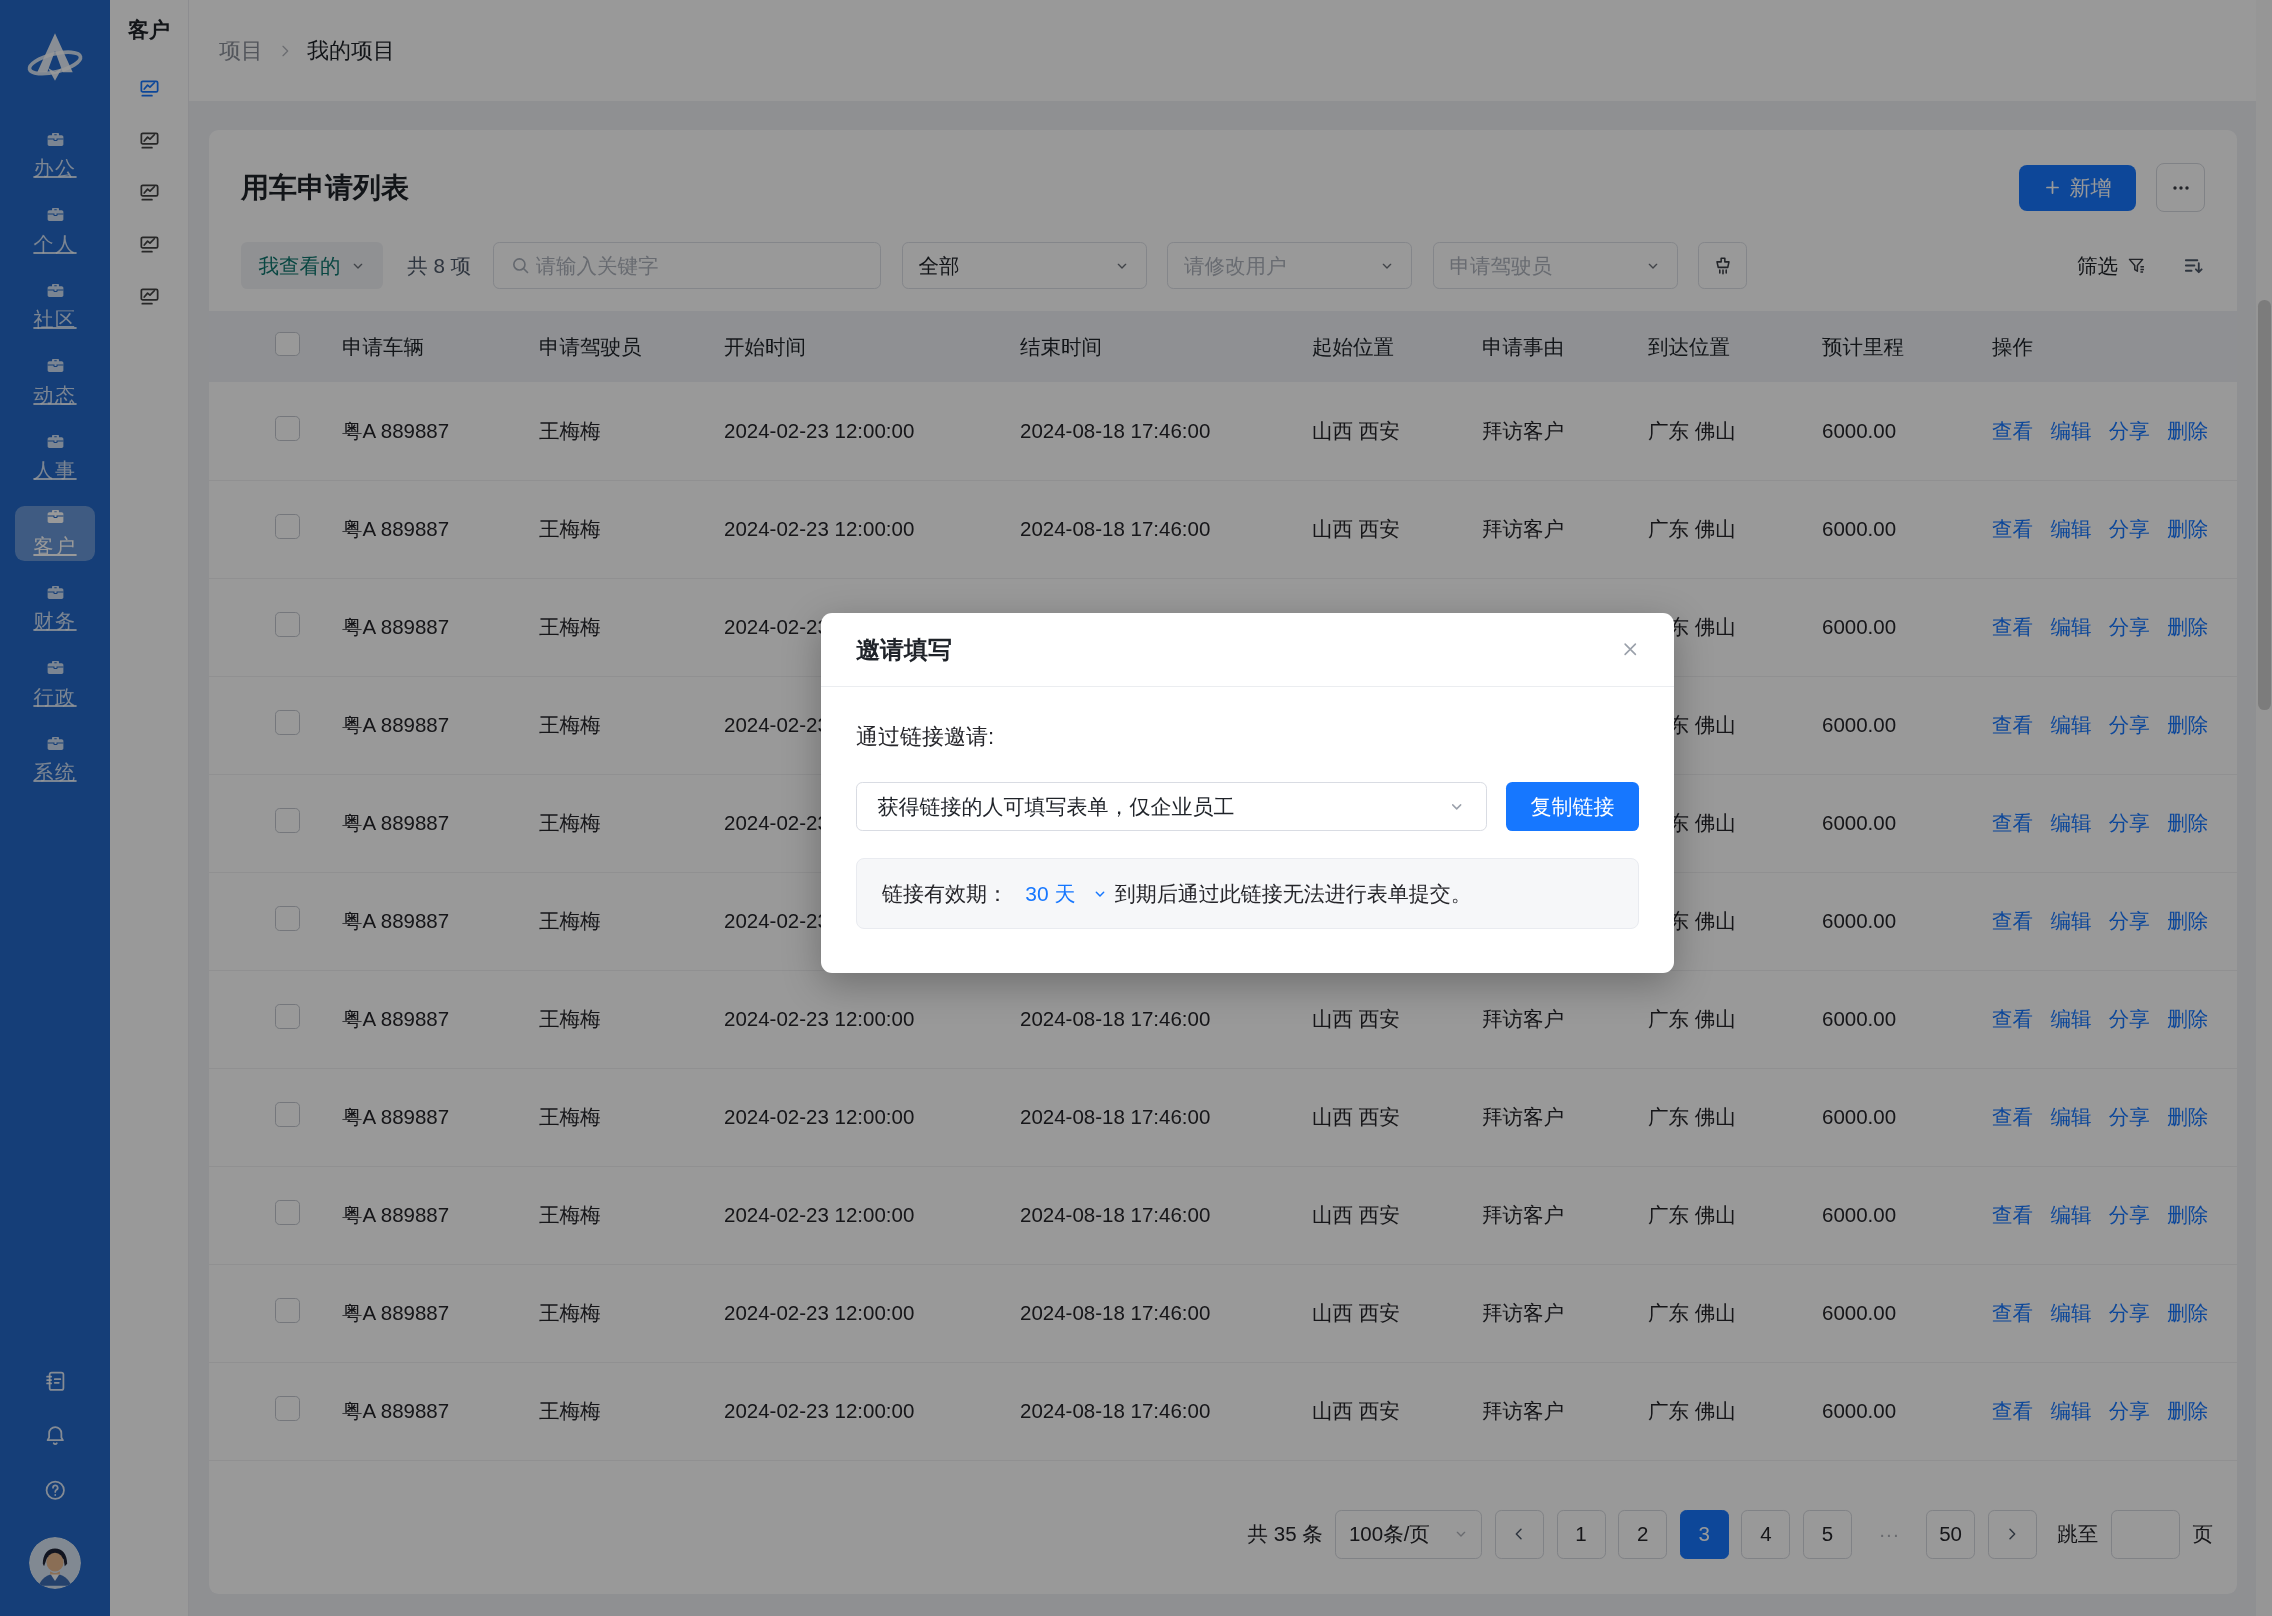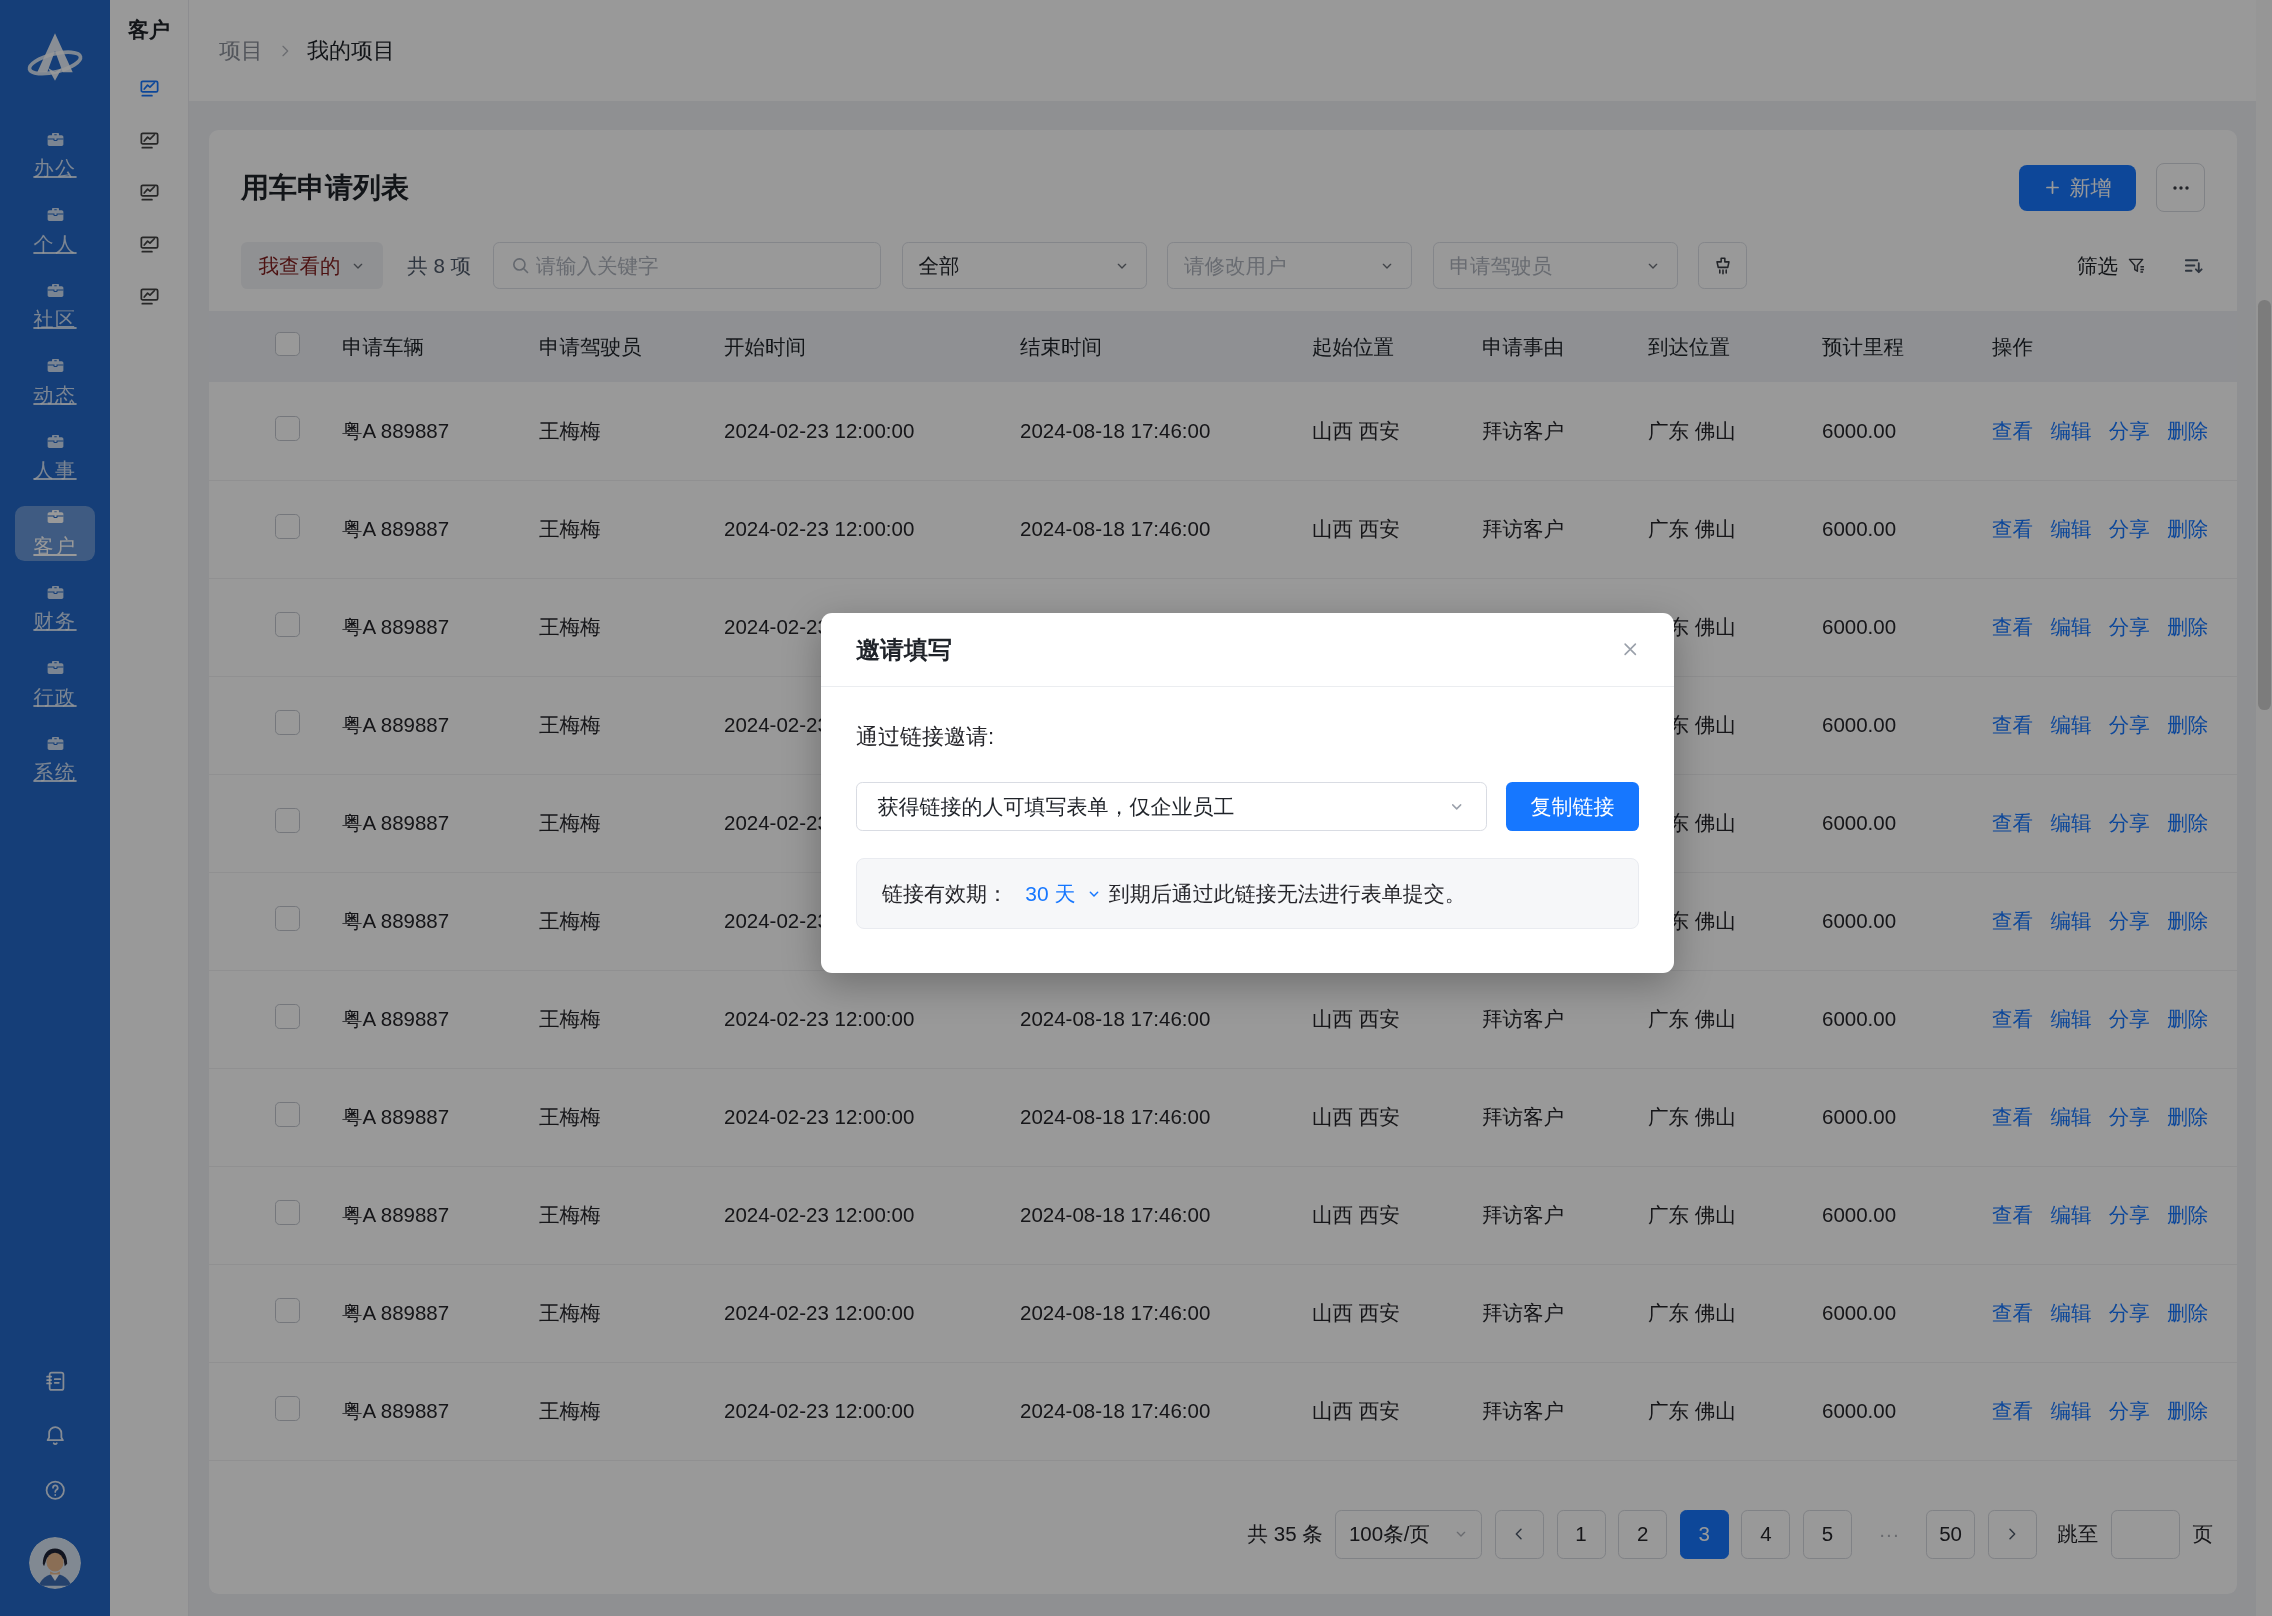--- a/index.html
+++ b/index.html
@@ -40,21 +40,21 @@
   .card { margin:29px 36px 0 20px; background:#fff; border-radius:9.5px; height:1464px; overflow:hidden; }
   .card-head { display:flex; align-items:center; padding:33px 32px 0; }
   .page-title { font-size:28px; font-weight:700; color:#1f2329; }
   .head-spacer { flex:1; }
   .btn-add { height:46px; padding:0 24px; background:#1677ff; color:#fff; border:none; border-radius:8px; font-size:21px; display:flex; align-items:center; gap:8px; cursor:pointer; }
   .btn-add svg { width:19px; height:19px; }
   .btn-more { width:49px; height:49px; margin-left:20.5px; background:#fff; border:0.8px solid #d6d9df; border-radius:8px; display:flex; align-items:center; justify-content:center; color:#3a3d44; cursor:pointer; }
   .btn-more svg { width:24px; height:24px; }
 
   .filters { display:flex; align-items:center; margin-top:30px; padding:0 32px; }
-  .btn-view { height:47px; padding:0 17.4px; background:#f1f2f5; border:none; border-radius:6.3px; font-size:20.5px; color:#7f1d1d; display:flex; align-items:center; gap:9.5px; cursor:pointer;justify-content:center; }
+  .btn-view { height:47px; padding:0 17.4px; background:#f1f2f5; border:none; border-radius:6.3px; font-size:20.5px; color:#0f766e; display:flex; align-items:center; gap:9.5px; cursor:pointer;justify-content:center; }
   .btn-view svg, .sel svg.chev { width:16px; height:16px; color:#6b7078; flex:none; }
   .count { font-size:20.5px; color:#4e5969; margin:0 22px 0 24px; white-space:nowrap; }
   .search { width:388px; height:47px; border:0.8px solid #dcdfe6; border-radius:6.3px; display:flex; align-items:center; padding:0 16px; gap:5px; background:#fff; }
   .search svg { width:20.5px; height:20.5px; color:#a7adb8; flex:none; }
   .search input { border:none; outline:none; flex:1; font-size:20.5px; color:#1f2329; background:transparent; min-width:0; }
   .search input::placeholder { color:#aeb3bc; }
   .sel { width:245px; height:47px; border:0.8px solid #dcdfe6; border-radius:6.3px; display:flex; align-items:center; padding:0 16px; margin-left:20.5px; background:#fff; cursor:pointer; }
   .sel .sel-text { flex:1; font-size:20.5px; color:#1f2329; white-space:nowrap; overflow:hidden; }
   .sel .sel-text.ph { color:#aeb3bc; }
   .btn-brush { width:49px; height:47px; margin-left:20.5px; border:0.8px solid #dcdfe6; border-radius:6.3px; background:#fff; display:flex; align-items:center; justify-content:center; color:#3a3d44; cursor:pointer; }
@@ -96,21 +96,21 @@
   .modal-close { position:absolute; right:30px; top:22px; width:28px; height:28px; color:#9aa0aa; display:flex; align-items:center; justify-content:center; cursor:pointer; }
   .modal-close svg { width:20.5px; height:20.5px; }
   .modal-body { padding:35px 35px 44px; }
   .invite-label { font-size:22px; color:#26262b; margin-bottom:30px; }
   .link-row { display:flex; gap:19px; }
   .link-select { flex:1; height:49px; border:0.8px solid #d9dce3; border-radius:6.3px; display:flex; align-items:center; padding:0 20.5px; cursor:pointer; }
   .link-select span { flex:1; font-size:21px; color:#1f2329; }
   .link-select svg { width:17.4px; height:17.4px; color:#9aa0aa; }
   .btn-copy { width:133px; height:49px; background:#1677ff; border:none; border-radius:6.3px; color:#fff; font-size:21px; cursor:pointer; }
   .validity { margin-top:27px; background:#f6f7f9; border:0.8px solid #e9ebf0; border-radius:8px; padding:20.5px 25px; font-size:21px; display:flex; align-items:center; gap:6.3px; }
-  .validity .vdays { color:#1677ff; margin-left:11px; display:flex; align-items:center; gap:10px; cursor:pointer; }
+  .validity .vdays { color:#1677ff; margin-left:11px; display:flex; align-items:center; gap:16px; cursor:pointer; }
   .validity .vdays svg { width:16px; height:16px; }
   .validity .vsuffix { margin-left:1px; }
 </style>
 </head>
 <body>
 
 <div id="app">
 
   <aside class="sidebar">
     <div class="logo">

